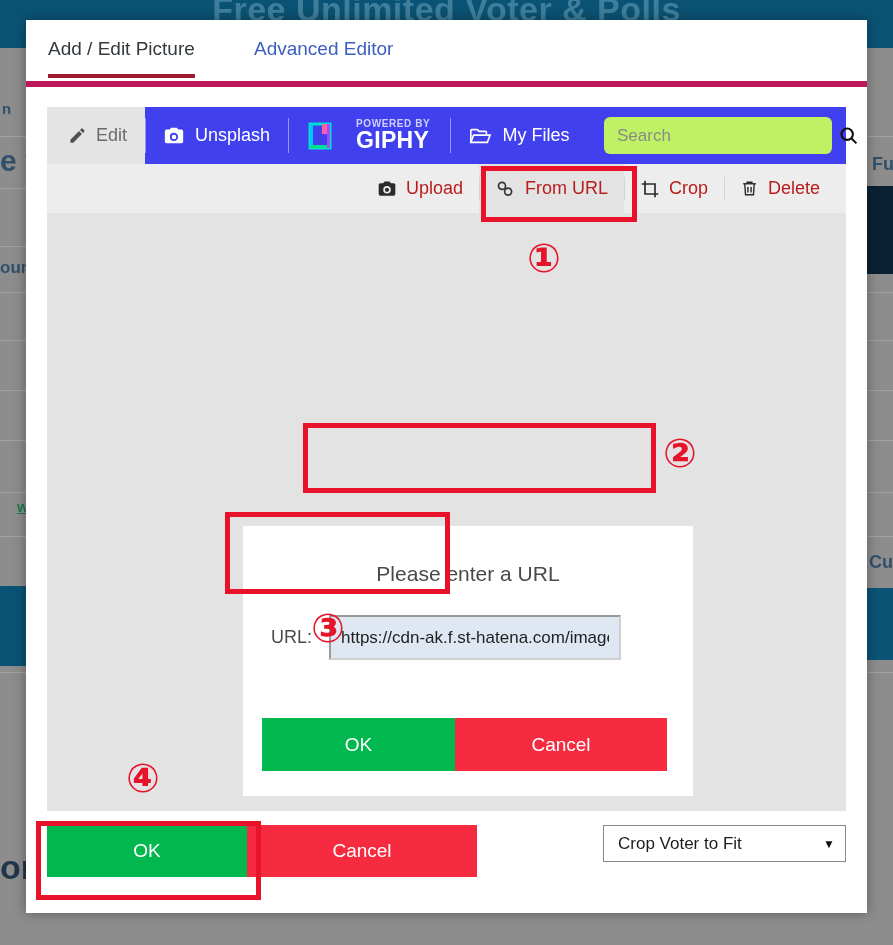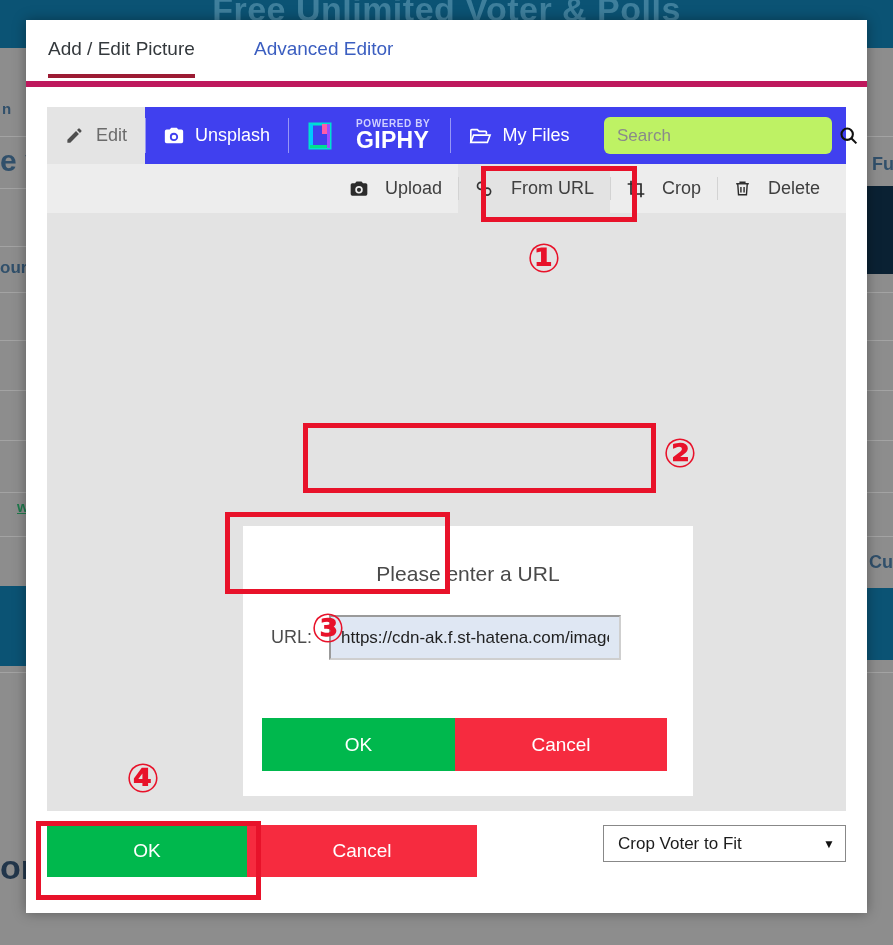--- a/index.html
+++ b/index.html
@@ -102,21 +102,21 @@
   }
   .src-item + .src-item::before {
     content: "";
     position: absolute; left: 0; top: 11px; bottom: 11px;
     width: 1px; background: rgba(255,255,255,.45);
   }
   .src-item.edit {
     background: #e4e4e4;
     color: #6b6b6b;
     width: 98px;
-    justify-content: space-between;
+    justify-content: flex-end;
     gap: 9px;
   }
   .src-item.edit::before { display: none; }
   .src-spacer { flex: 1; background: #4040ef; }
   .searchbox {
     display: flex; align-items: center;
     background: #bef264;
     border-radius: 6px;
     height: 37px;
     width: 228px;
@@ -135,25 +135,25 @@
   .actionbar {
     height: 49px;
     margin: 0 21px;
     background: #ededed;
     display: flex;
     align-items: center;
     justify-content: flex-end;
     padding-right: 10px;
   }
   .act {
-    display: flex; align-items: center; gap: 16px;
+    display: flex; align-items: center; gap: 9px;
     padding: 0 16px;
     height: 49px;
     font-size: 18px;
-    color: #404040;
+    color: #b91c1c;
     cursor: pointer;
     position: relative;
   }
   .act + .act::before {
     content: "";
     position: absolute; left: 0; top: 13px; bottom: 13px;
     width: 1px; background: #d3d3d3;
   }
   .act.highlighted { background: #e3e3e3; }
 

